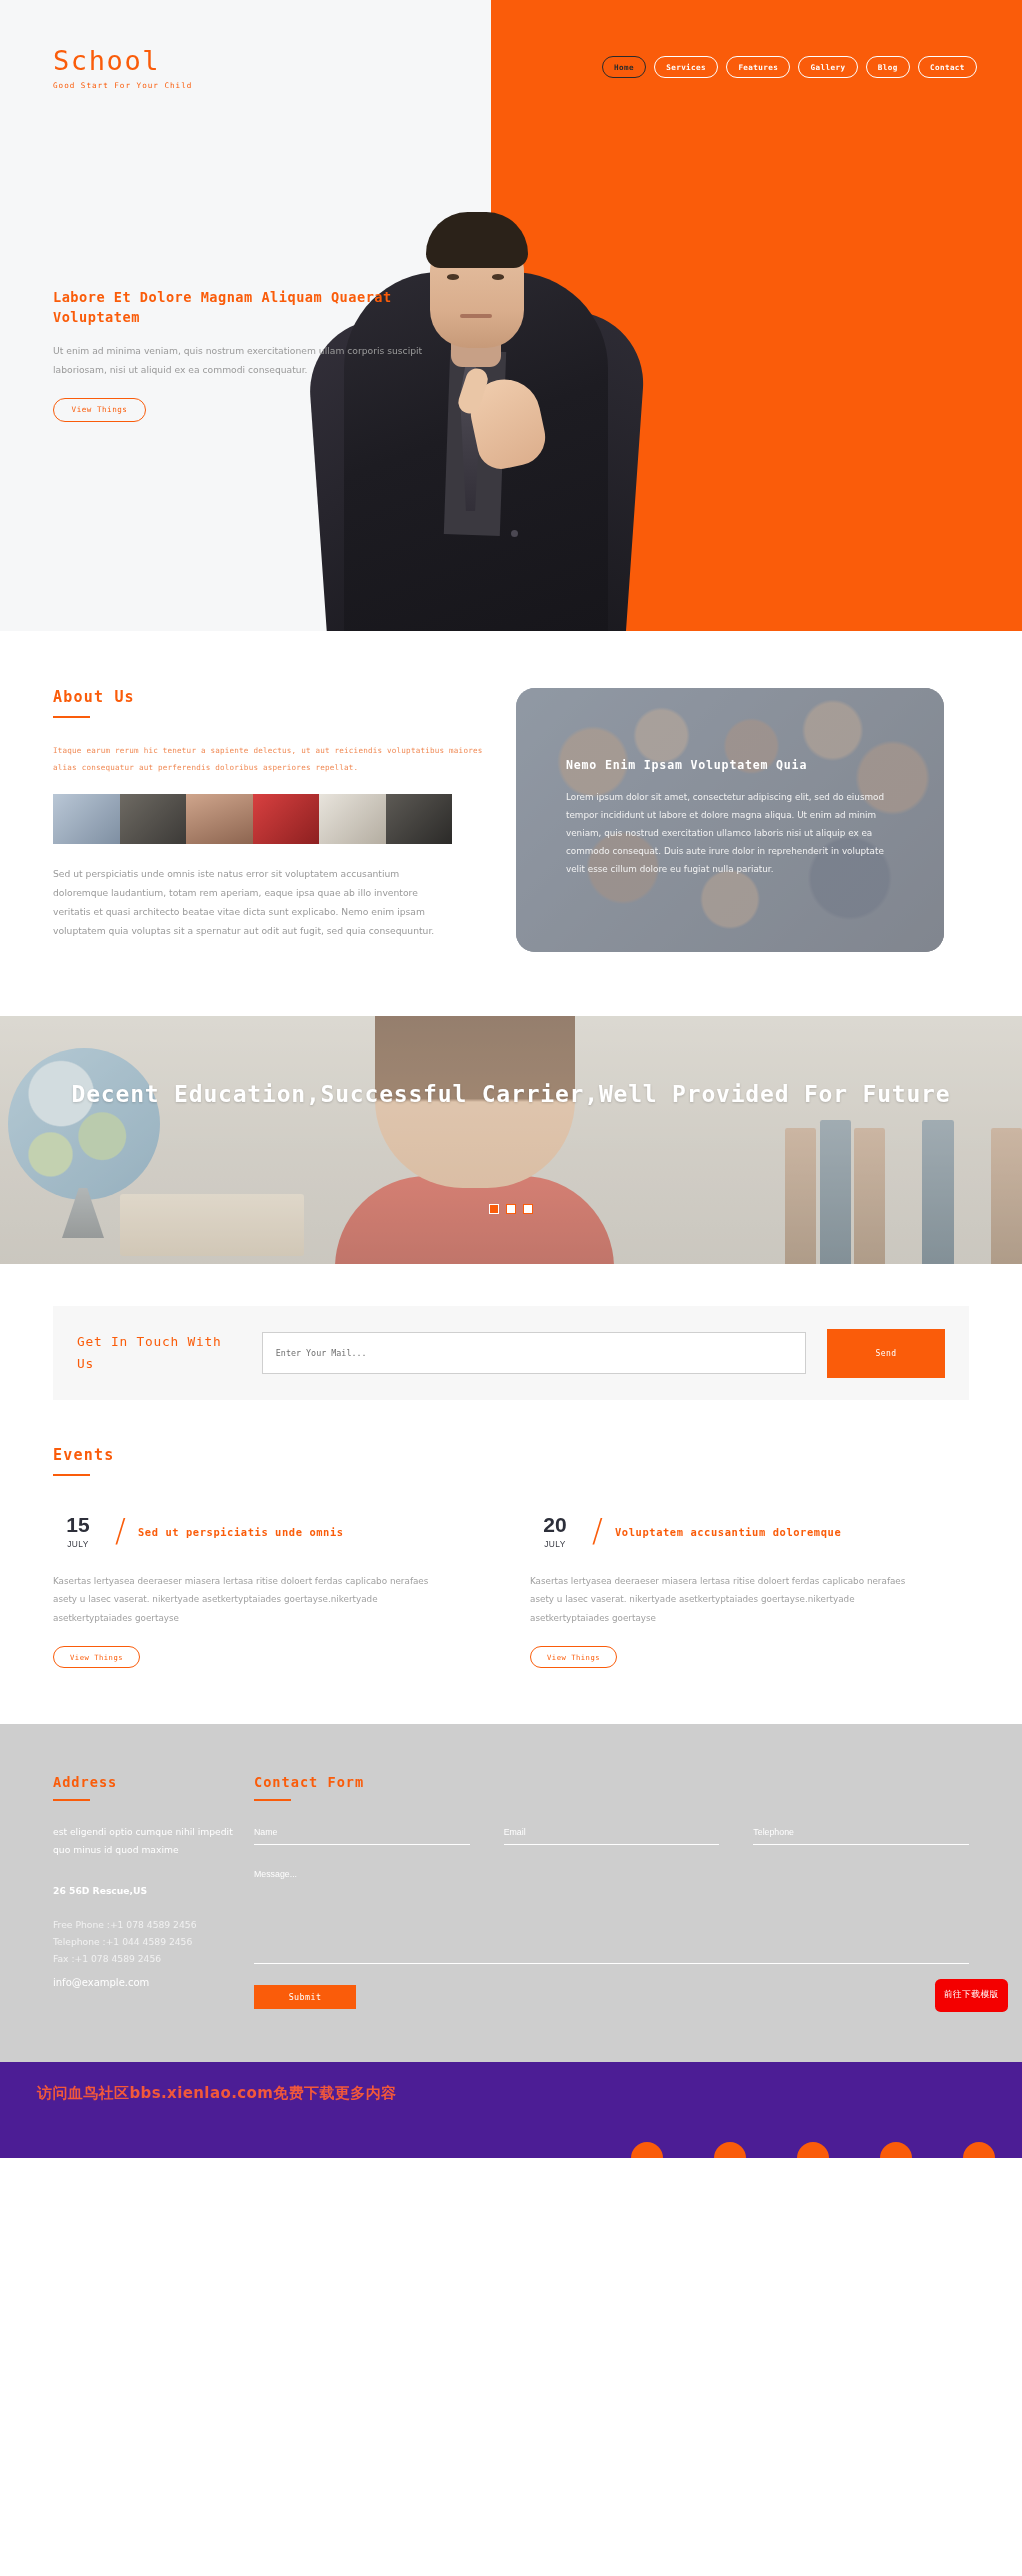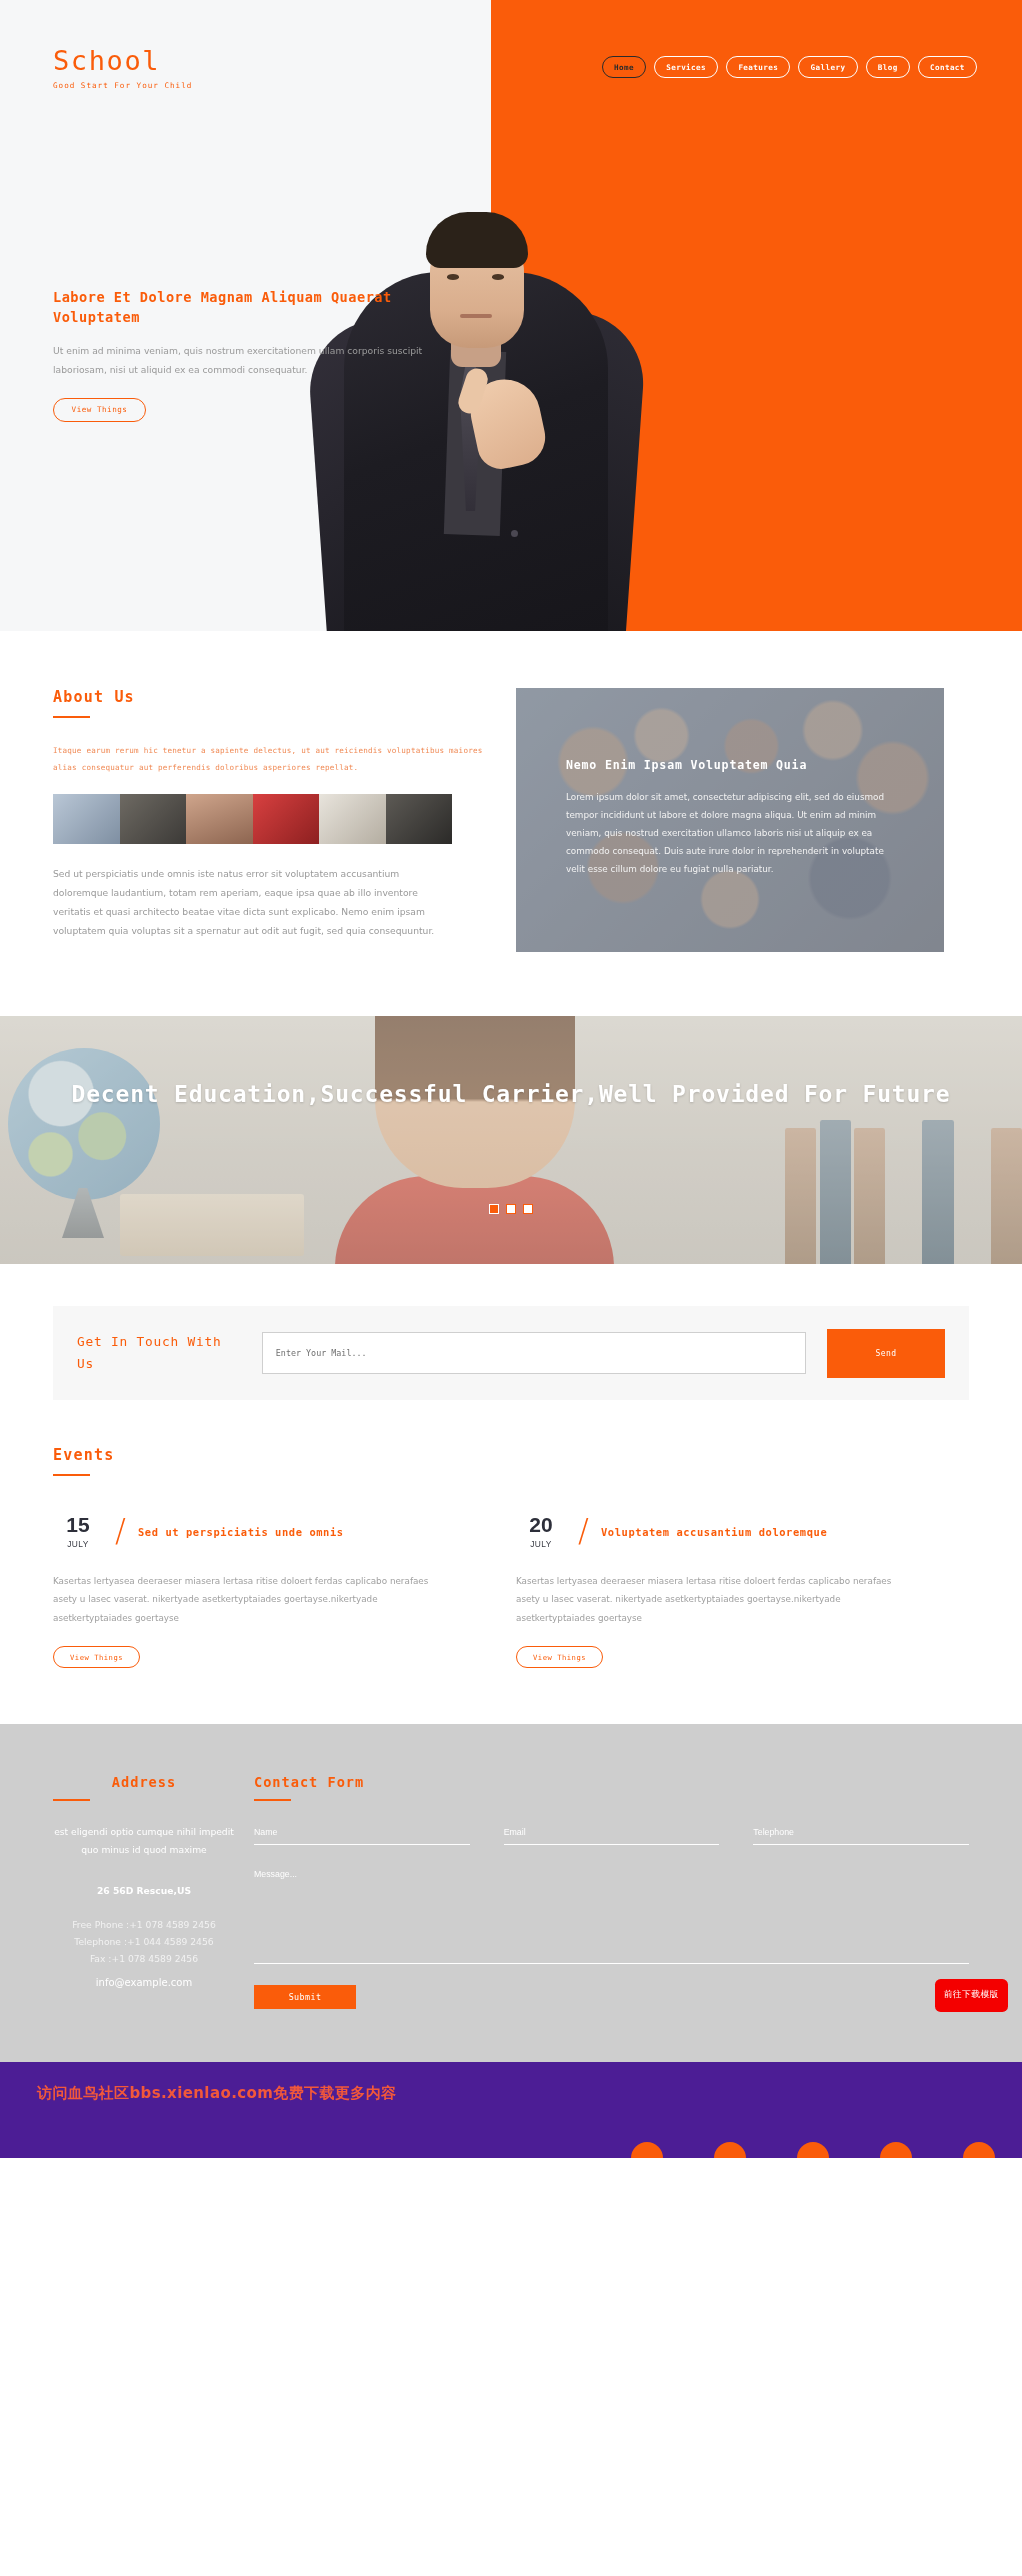--- a/index.html
+++ b/index.html
@@ -147,20 +147,21 @@
   .ap3 { background: linear-gradient(160deg, #cfa58c, #8d6550); }
   .ap4 { background: linear-gradient(135deg, #d84040, #8d2020); }
   .ap5 { background: linear-gradient(135deg, #e8e4dc, #b4ada1); }
   .ap6 { background: linear-gradient(135deg, #5d5a55, #2b2a28); }
   .about-body {
     margin-top: 21px; font-size: 9.2px; line-height: 2.05; color: #9a9a9a; width: 399px;
   }
   .about-right {
     width: 428px; height: 264px; position: relative; overflow: hidden;
     background: linear-gradient(135deg, #9aa3ae, #7d7f86);
+    border-radius: 19px;
   }
   .ar-photo {
     position: absolute; inset: 0;
     background:
       radial-gradient(circle at 18% 28%, rgba(214,180,150,0.85) 0 8%, transparent 9%),
       radial-gradient(circle at 34% 18%, rgba(226,196,168,0.8) 0 7%, transparent 8%),
       radial-gradient(circle at 55% 22%, rgba(200,165,140,0.8) 0 8%, transparent 9%),
       radial-gradient(circle at 74% 16%, rgba(222,190,160,0.8) 0 7%, transparent 8%),
       radial-gradient(circle at 88% 34%, rgba(205,170,142,0.8) 0 8%, transparent 9%),
       radial-gradient(circle at 25% 68%, rgba(196,162,136,0.75) 0 9%, transparent 10%),
@@ -244,21 +245,21 @@
     font-family: "DejaVu Sans Mono", monospace; font-size: 8.4px; color: #6f6f6f;
   }
   .nl-send {
     width: 118px; height: 49px; background: #fa5c0a; color: #ffffff;
     display: flex; align-items: center; justify-content: center;
     font-family: "DejaVu Sans Mono", monospace; font-size: 8px; letter-spacing: 0.4px;
   }
 
   
   .events { padding: 46px 53px 56px; background: #fff; }
-  .events-grid { display: flex; gap: 32px; margin-top: 37px; }
+  .events-grid { display: flex; gap: 46px; margin-top: 37px; }
   .event { width: 431px; }
   .ev-head { display: flex; align-items: center; }
   .ev-date { width: 50px; text-align: center; }
   .ev-day {
     font-size: 21px; color: #2d2f3a; font-weight: bold; line-height: 1;
     font-family: "Liberation Sans", sans-serif;
   }
   .ev-mon {
     margin-top: 4.8px; font-size: 8.4px; color: #3a3c45; letter-spacing: 0.4px;
     font-family: "Liberation Sans", sans-serif;
@@ -272,21 +273,21 @@
   .ev-btn {
     display: inline-block; margin-top: 19px;
     font-family: "DejaVu Sans Mono", monospace;
     font-size: 7.2px; color: #fa5c0a; letter-spacing: 0.5px;
     border: 1px solid #fa5c0a; border-radius: 14.4px; padding: 5.6px 16px;
   }
 
   
   .footer { background: #cecece; padding: 50px 53px 53px; position: relative; }
   .footer-grid { display: flex; gap: 19px; }
-  .f-address { width: 182px; text-align: center; }
+  .f-address { width: 182px; }
   .f-head {
     font-family: "DejaVu Sans Mono", monospace;
     font-size: 13.6px; color: #fa5c0a; letter-spacing: 1px;
   }
   .f-rule { width: 37px; height: 2px; background: #fa5c0a; margin-top: 8.8px; }
   .f-addr-text {
     margin-top: 22.4px; font-size: 9.2px; line-height: 1.95; color: #ffffff;
   }
   .f-addr-strong { font-weight: bold; color: #ffffff; }
   .f-contact-lines { margin-top: 16px; font-size: 9.2px; line-height: 1.85; color: #f2f2f2; }

